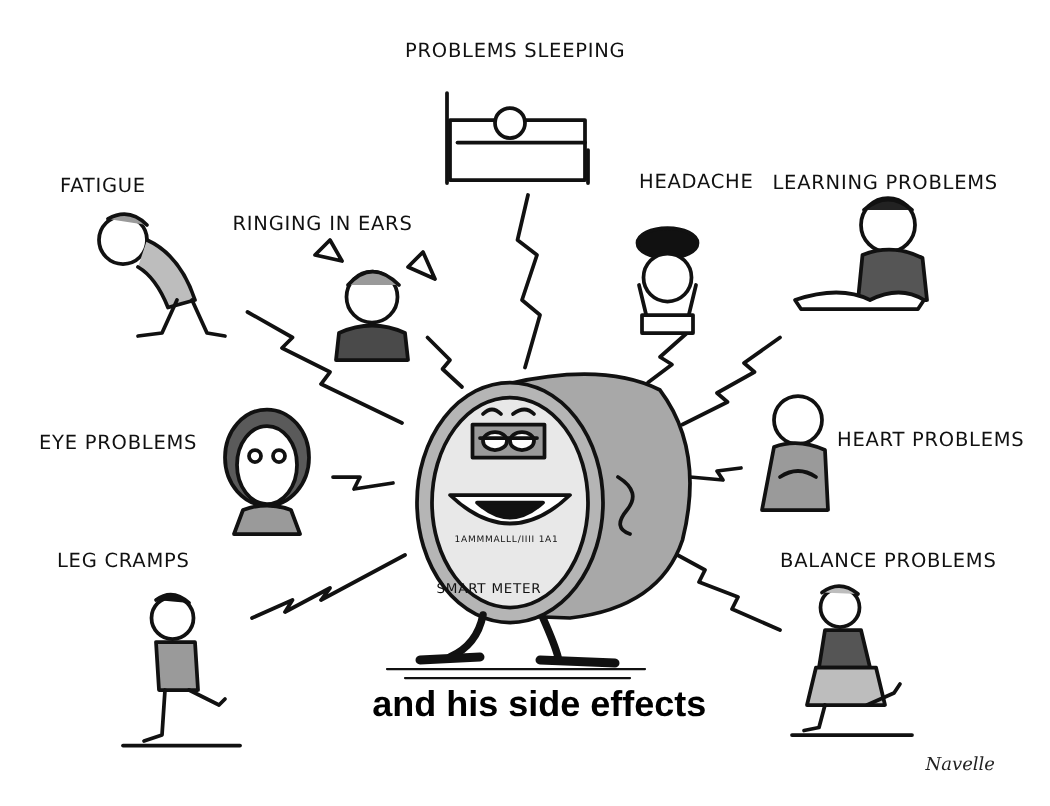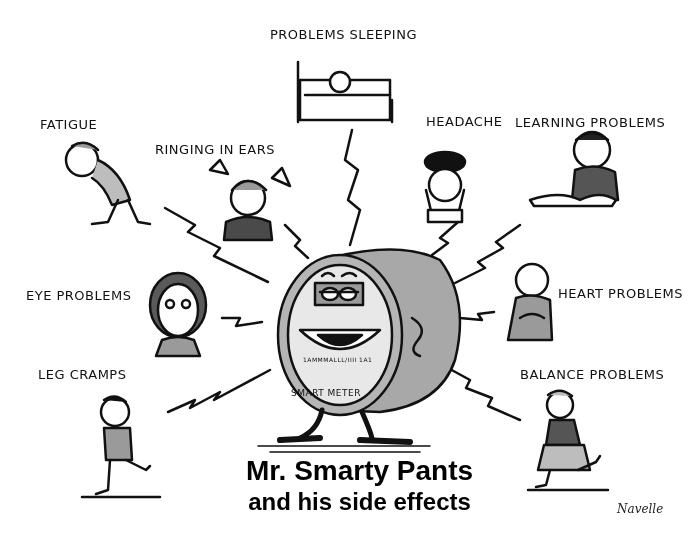--- a/index.html
+++ b/index.html
@@ -136,18 +136,17 @@
   <div class="label" style="left:40px;top:117px;">FATIGUE</div>
   <div class="label" style="left:155px;top:117px;margin-top:25px;">RINGING IN EARS</div>
   <div class="label" style="left:426px;top:114px;">HEADACHE</div>
   <div class="label" style="left:515px;top:115px;">LEARNING PROBLEMS</div>
   <div class="label" style="left:558px;top:286px;">HEART PROBLEMS</div>
   <div class="label" style="left:26px;top:288px;">EYE PROBLEMS</div>
   <div class="label" style="left:38px;top:367px;">LEG CRAMPS</div>
   <div class="label" style="left:520px;top:367px;">BALANCE PROBLEMS</div>
 
   <div class="title">
-    <span class="l1">Mr. Smarty Pants</span>
     <span class="l2">and his side effects</span>
   </div>
 
   <div class="sig">Navelle</div>
 </div>
 
 </body></html>

